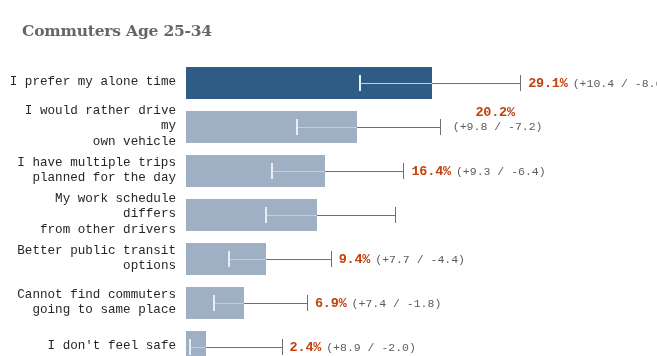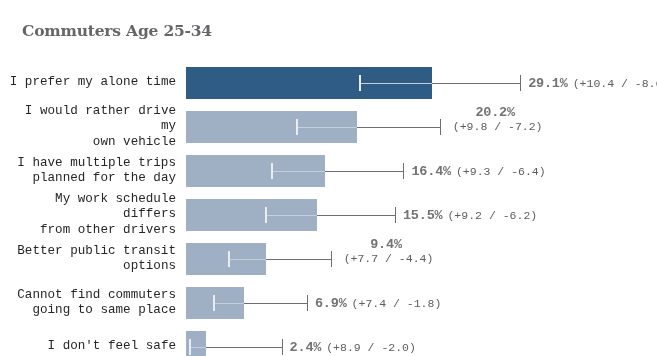--- a/index.html
+++ b/index.html
@@ -89,21 +89,21 @@
     position: absolute;
     top: 0;
     height: 44px;
     display: flex;
     align-items: center;
     white-space: nowrap;
   }
   .value .pct {
     font-size: 13.5px;
     font-weight: bold;
-    color: #737373;
+    color: #c2410c;
     letter-spacing: -0.2px;
   }
   .value .ci {
     font-size: 11.5px;
     color: #5d5d5d;
     margin-left: 5px;
   }
 </style>
 </head>
 <body>
@@ -150,34 +150,30 @@
       </div>
     </div>
     <div class="row" style="top: 193px;">
       <div class="row-label">My work schedule differs
 from other drivers</div>
       <div class="bar light" style="width: 131.13px;"></div>
       <div class="err-line on-bar-part" style="left: 264.678px; width: 52.452px;"></div>
       <div class="err-line" style="left: 317.13px; width: 77.832px;"></div>
       <div class="err-cap on-bar" style="left: 264.678px;"></div>
       <div class="err-cap" style="left: 394.962px;"></div>
-      <div class="value" style="left: 402.962px;">
-        <span class="pct">15.5%</span>
-        <span class="ci">(+9.2 / -6.2)</span>
-      </div>
     </div>
     <div class="row" style="top: 237px;">
       <div class="row-label">Better public transit
 options</div>
       <div class="bar light" style="width: 79.524px;"></div>
       <div class="err-line on-bar-part" style="left: 228.3px; width: 37.224px;"></div>
       <div class="err-line" style="left: 265.524px; width: 65.142px;"></div>
       <div class="err-cap on-bar" style="left: 228.3px;"></div>
       <div class="err-cap" style="left: 330.666px;"></div>
-      <div class="value" style="left: 338.666px; flex-direction: column;">
+      <div class="value" style="left: 338.666px;">
         <span class="pct">9.4%</span>
         <span class="ci">(+7.7 / -4.4)</span>
       </div>
     </div>
     <div class="row" style="top: 281px;">
       <div class="row-label">Cannot find commuters
 going to same place</div>
       <div class="bar light" style="width: 58.374px;"></div>
       <div class="err-line on-bar-part" style="left: 213.072px; width: 31.302px;"></div>
       <div class="err-line" style="left: 244.374px; width: 62.604px;"></div>

